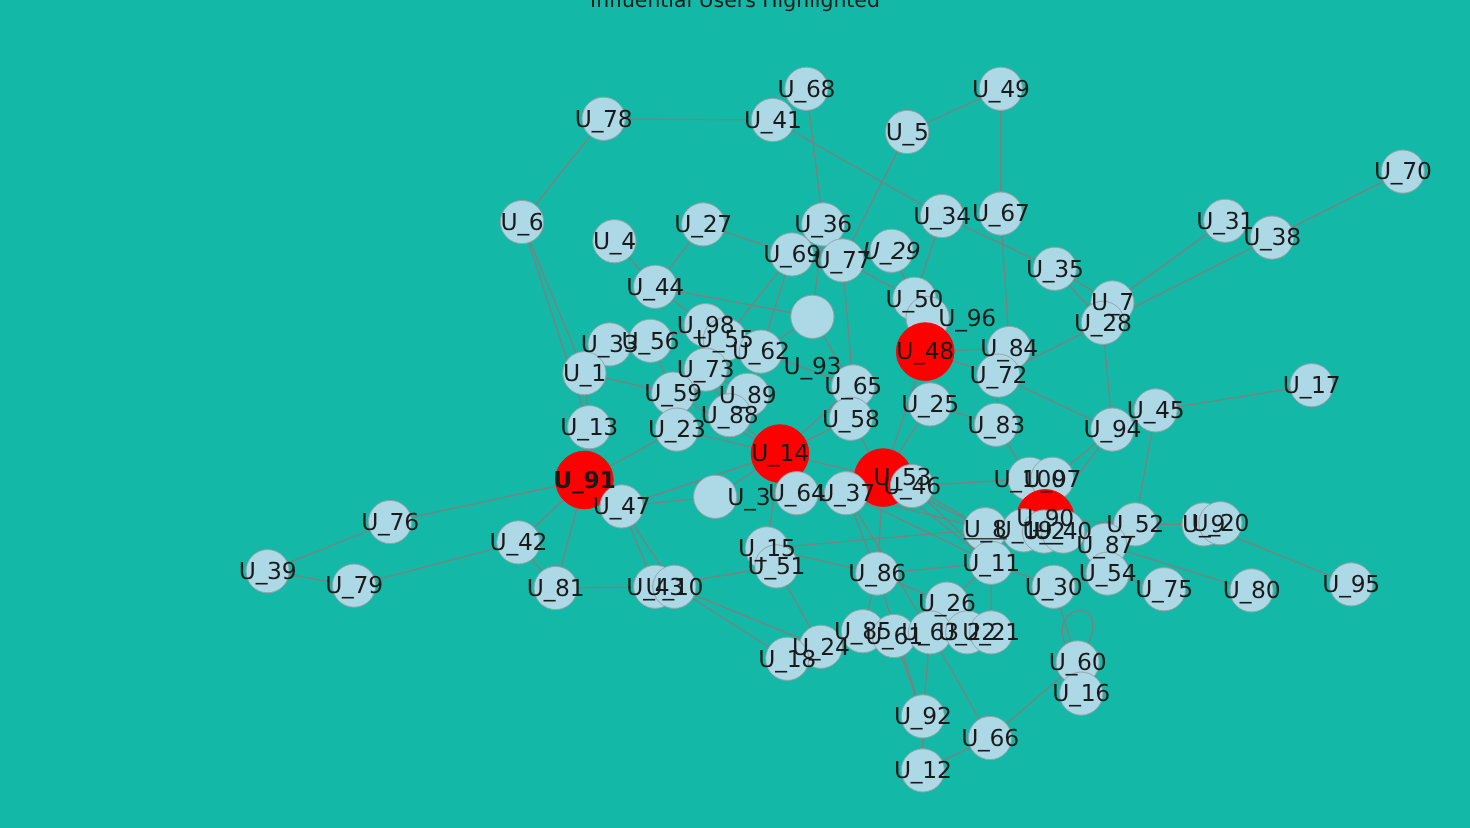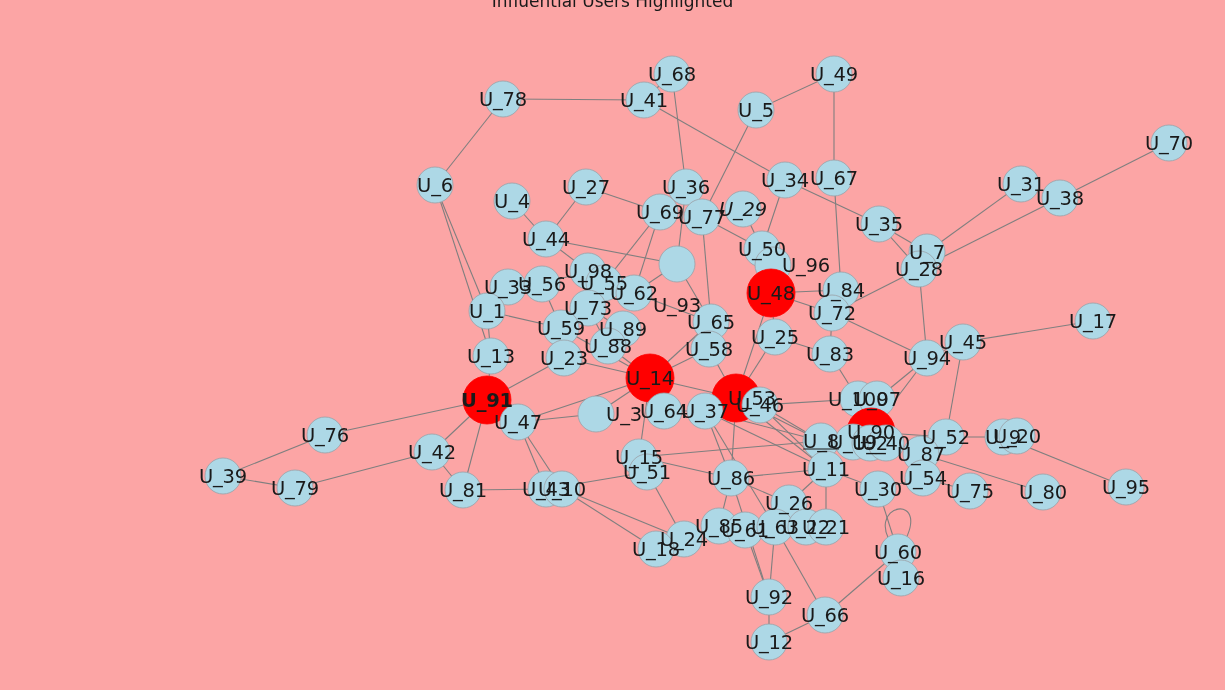--- a/index.html
+++ b/index.html
@@ -7,21 +7,21 @@
     padding: 0;
     background: #ffffff;
   }
   body {
     font-family: "DejaVu Sans", sans-serif;
   }
   #figure {
     position: relative;
     width: 1225px;
     height: 690px;
-    background: #fca5a5;
+    background: #14b8a6;
     overflow: hidden;
   }
   #chart-title {
     position: absolute;
     top: -9px;
     left: 0;
     width: 1225px;
     text-align: center;
     font-size: 17px;
     color: #1a1a1a;

